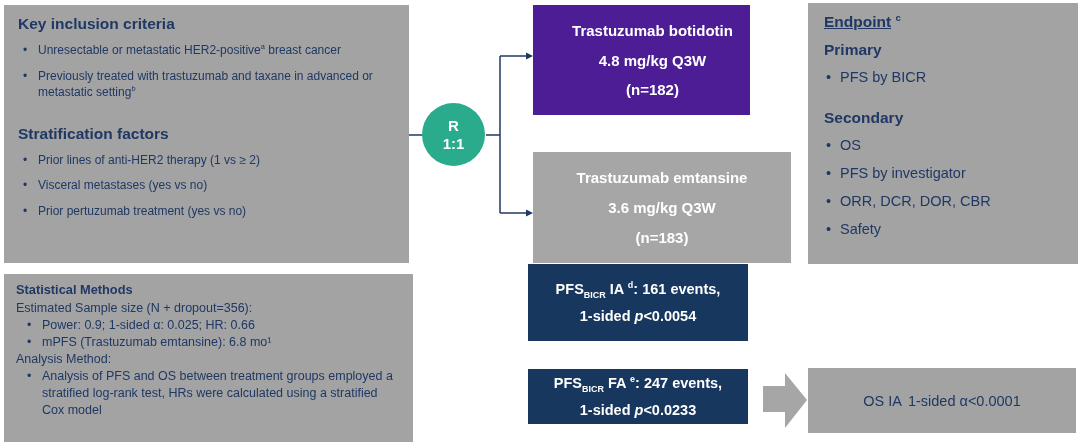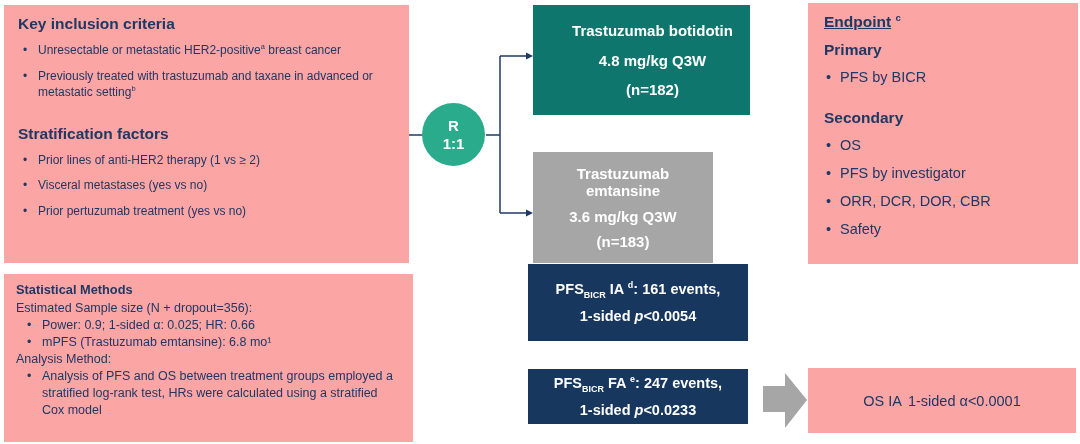--- a/index.html
+++ b/index.html
@@ -1,21 +1,21 @@
 <!DOCTYPE html>
 <html><head>
 <meta charset="utf-8">
 <style>
   html,body { margin:0; padding:0; background:#ffffff; }
   .canvas {
     position:relative; width:1080px; height:444px; background:#ffffff;
     font-family:"Liberation Sans","DejaVu Sans",sans-serif; color:#1F3864;
     overflow:hidden;
   }
-  .panel { position:absolute; background:#fca5a5; box-sizing:border-box; }
+  .panel { position:absolute; background:#a3a3a3; box-sizing:border-box; }
 
   
   #inclusion-box { left:4px; top:5px; width:405px; height:258px; padding:10px 14px; }
   .h { font-size:15.5px; font-weight:bold; margin:0; color:#1F3864; }
   .h.strat { margin-top:24px; }
   ul.blist { list-style:none; margin:4px 0 0 0; padding:0; }
   ul.blist li { position:relative; padding-left:20px; margin-top:9px; font-size:12px; line-height:1.38; }
   ul.blist li::before { content:"\2022"; position:absolute; left:5px; }
   sup { font-size:62%; line-height:0; }
   sub { font-size:62%; line-height:0; }
@@ -35,22 +35,22 @@
     display:flex; flex-direction:column; align-items:center; justify-content:center;
     color:#ffffff; font-weight:bold; font-size:15px; line-height:1.15;
   }
 
   
   .armbox {
     position:absolute; display:flex; flex-direction:column; justify-content:space-evenly;
     align-items:center; text-align:center; color:#ffffff; font-weight:bold; font-size:15px;
     box-sizing:border-box; padding:4px 6px;
   }
-  #arm-top    { left:533px; top:5px;   width:217px; height:110px; background:#0f766e;padding-left:28px; }
-  #arm-bottom { left:533px; top:152px; width:180px; height:111px; background:#A6A6A6; }
+  #arm-top    { left:533px; top:5px;   width:217px; height:110px; background:#4c1d95;padding-left:28px; }
+  #arm-bottom { left:533px; top:152px; width:258px; height:111px; background:#A6A6A6; }
 
   
   .pfsbox {
     position:absolute; background:#17375E; color:#ffffff; font-weight:bold; font-size:14.5px;
     display:flex; flex-direction:column; justify-content:center; align-items:center;
     gap:11px; text-align:center; box-sizing:border-box;
   }
   #pfs-ia { left:528px; top:264px; width:220px; height:77px; }
   #pfs-fa { left:528px; top:369px; width:220px; height:55px; }
   .pfsbox i { font-style:italic; }

